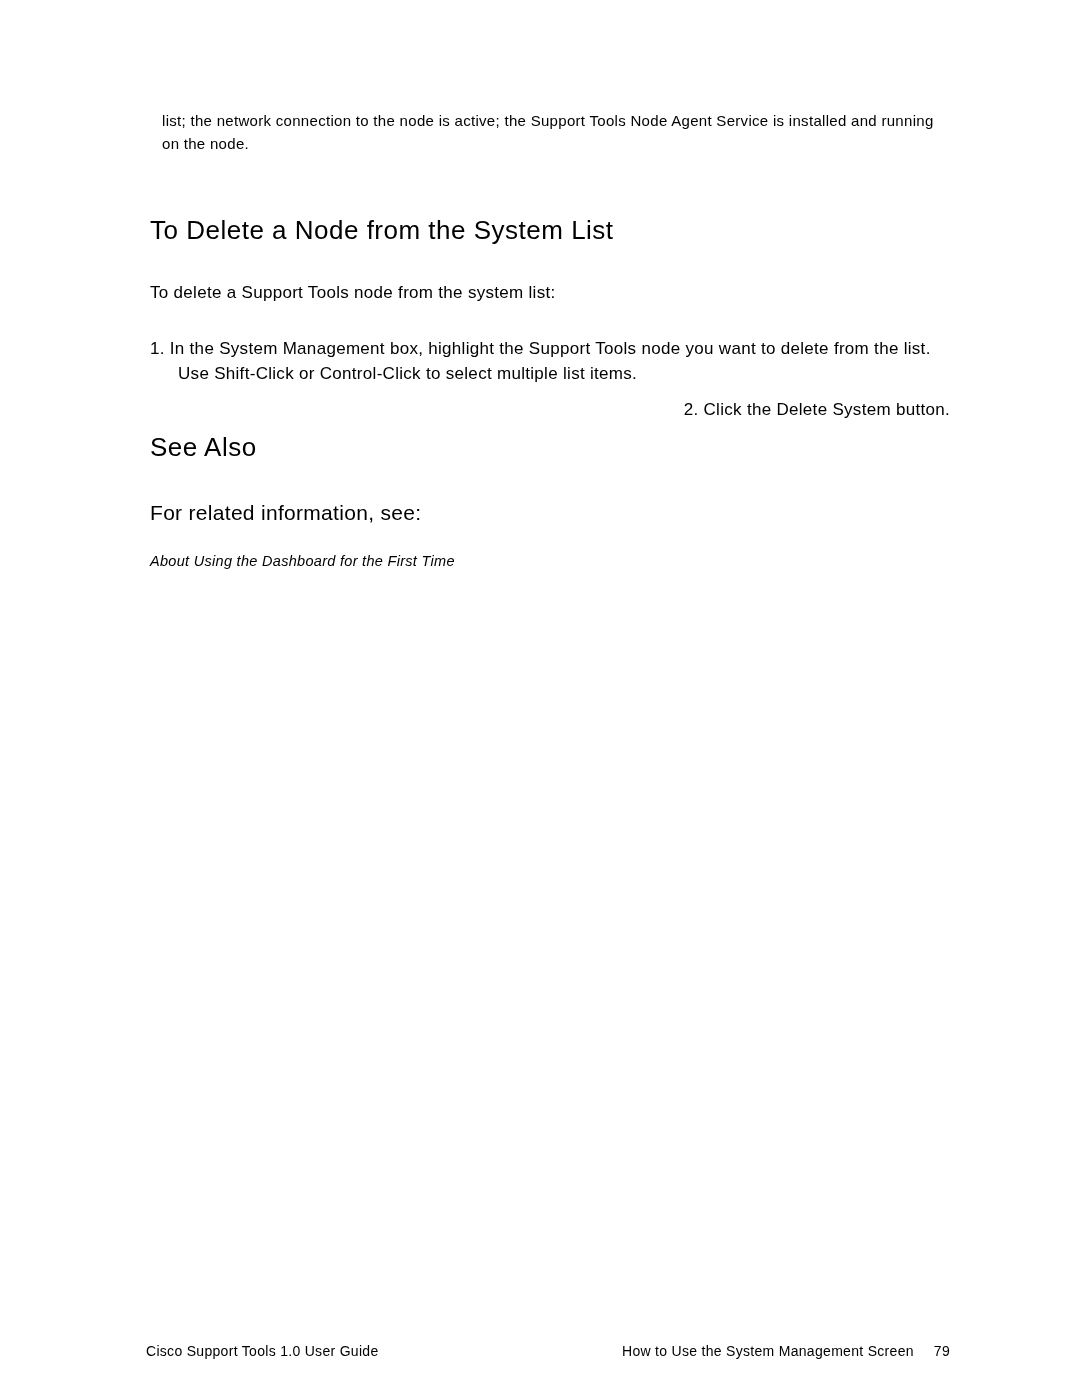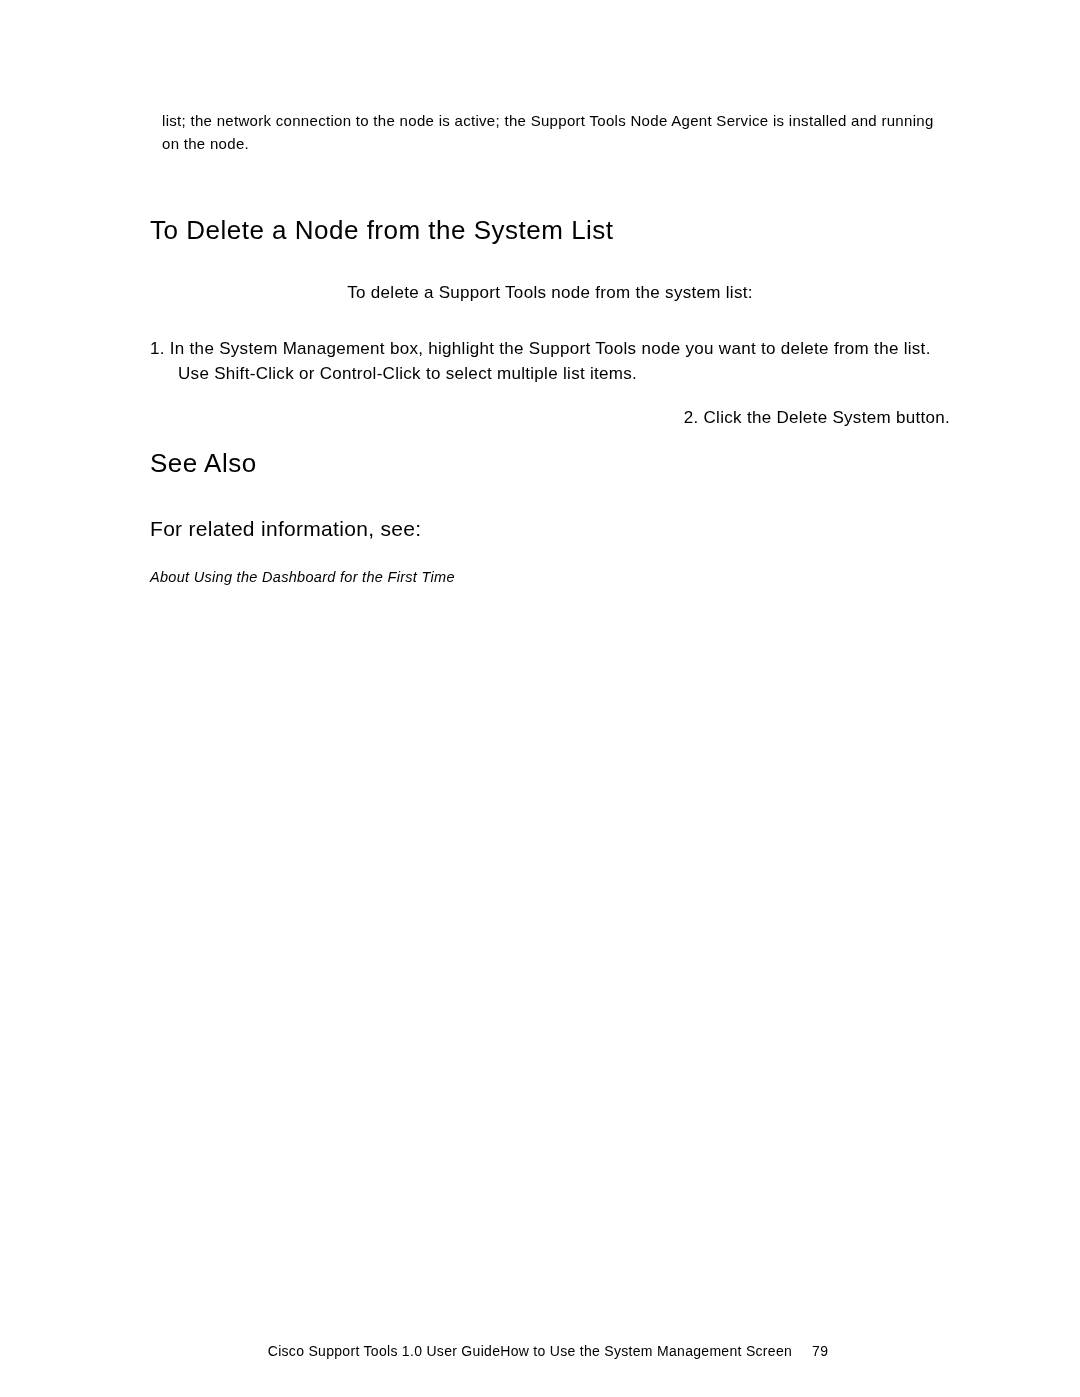--- a/index.html
+++ b/index.html
@@ -32,29 +32,28 @@
       font-weight: normal;
       letter-spacing: 0.5px;
       margin-bottom: 34px;
       color: #000000;
     }
     .intro-para {
       font-size: 17px;
       line-height: 1.5;
       letter-spacing: 0.3px;
       margin-bottom: 30px;
-      text-align: center;
     }
     .list-item {
       font-size: 17px;
       line-height: 1.5;
       letter-spacing: 0.3px;
       padding-left: 28px;
       text-indent: -28px;
-      margin-bottom: 18px;
+      margin-bottom: 10px;
     }
     .list-item-2 {
       text-align: right;
     }
     .see-also-para {
       font-size: 21px;
       line-height: 1.5;
       letter-spacing: 0.3px;
       margin-bottom: 24px;
     }
@@ -62,21 +61,21 @@
       font-size: 14.5px;
       letter-spacing: 0.3px;
       font-style: italic;
     }
     .footer {
       position: absolute;
       bottom: 38px;
       left: 146px;
       right: 130px;
       display: flex;
-      justify-content: center;
+      justify-content: space-between;
       font-size: 14px;
       letter-spacing: 0.3px;
     }
     .footer-right {
       display: flex;
       gap: 20px;
     }
   </style>
 </head>
 <body>

